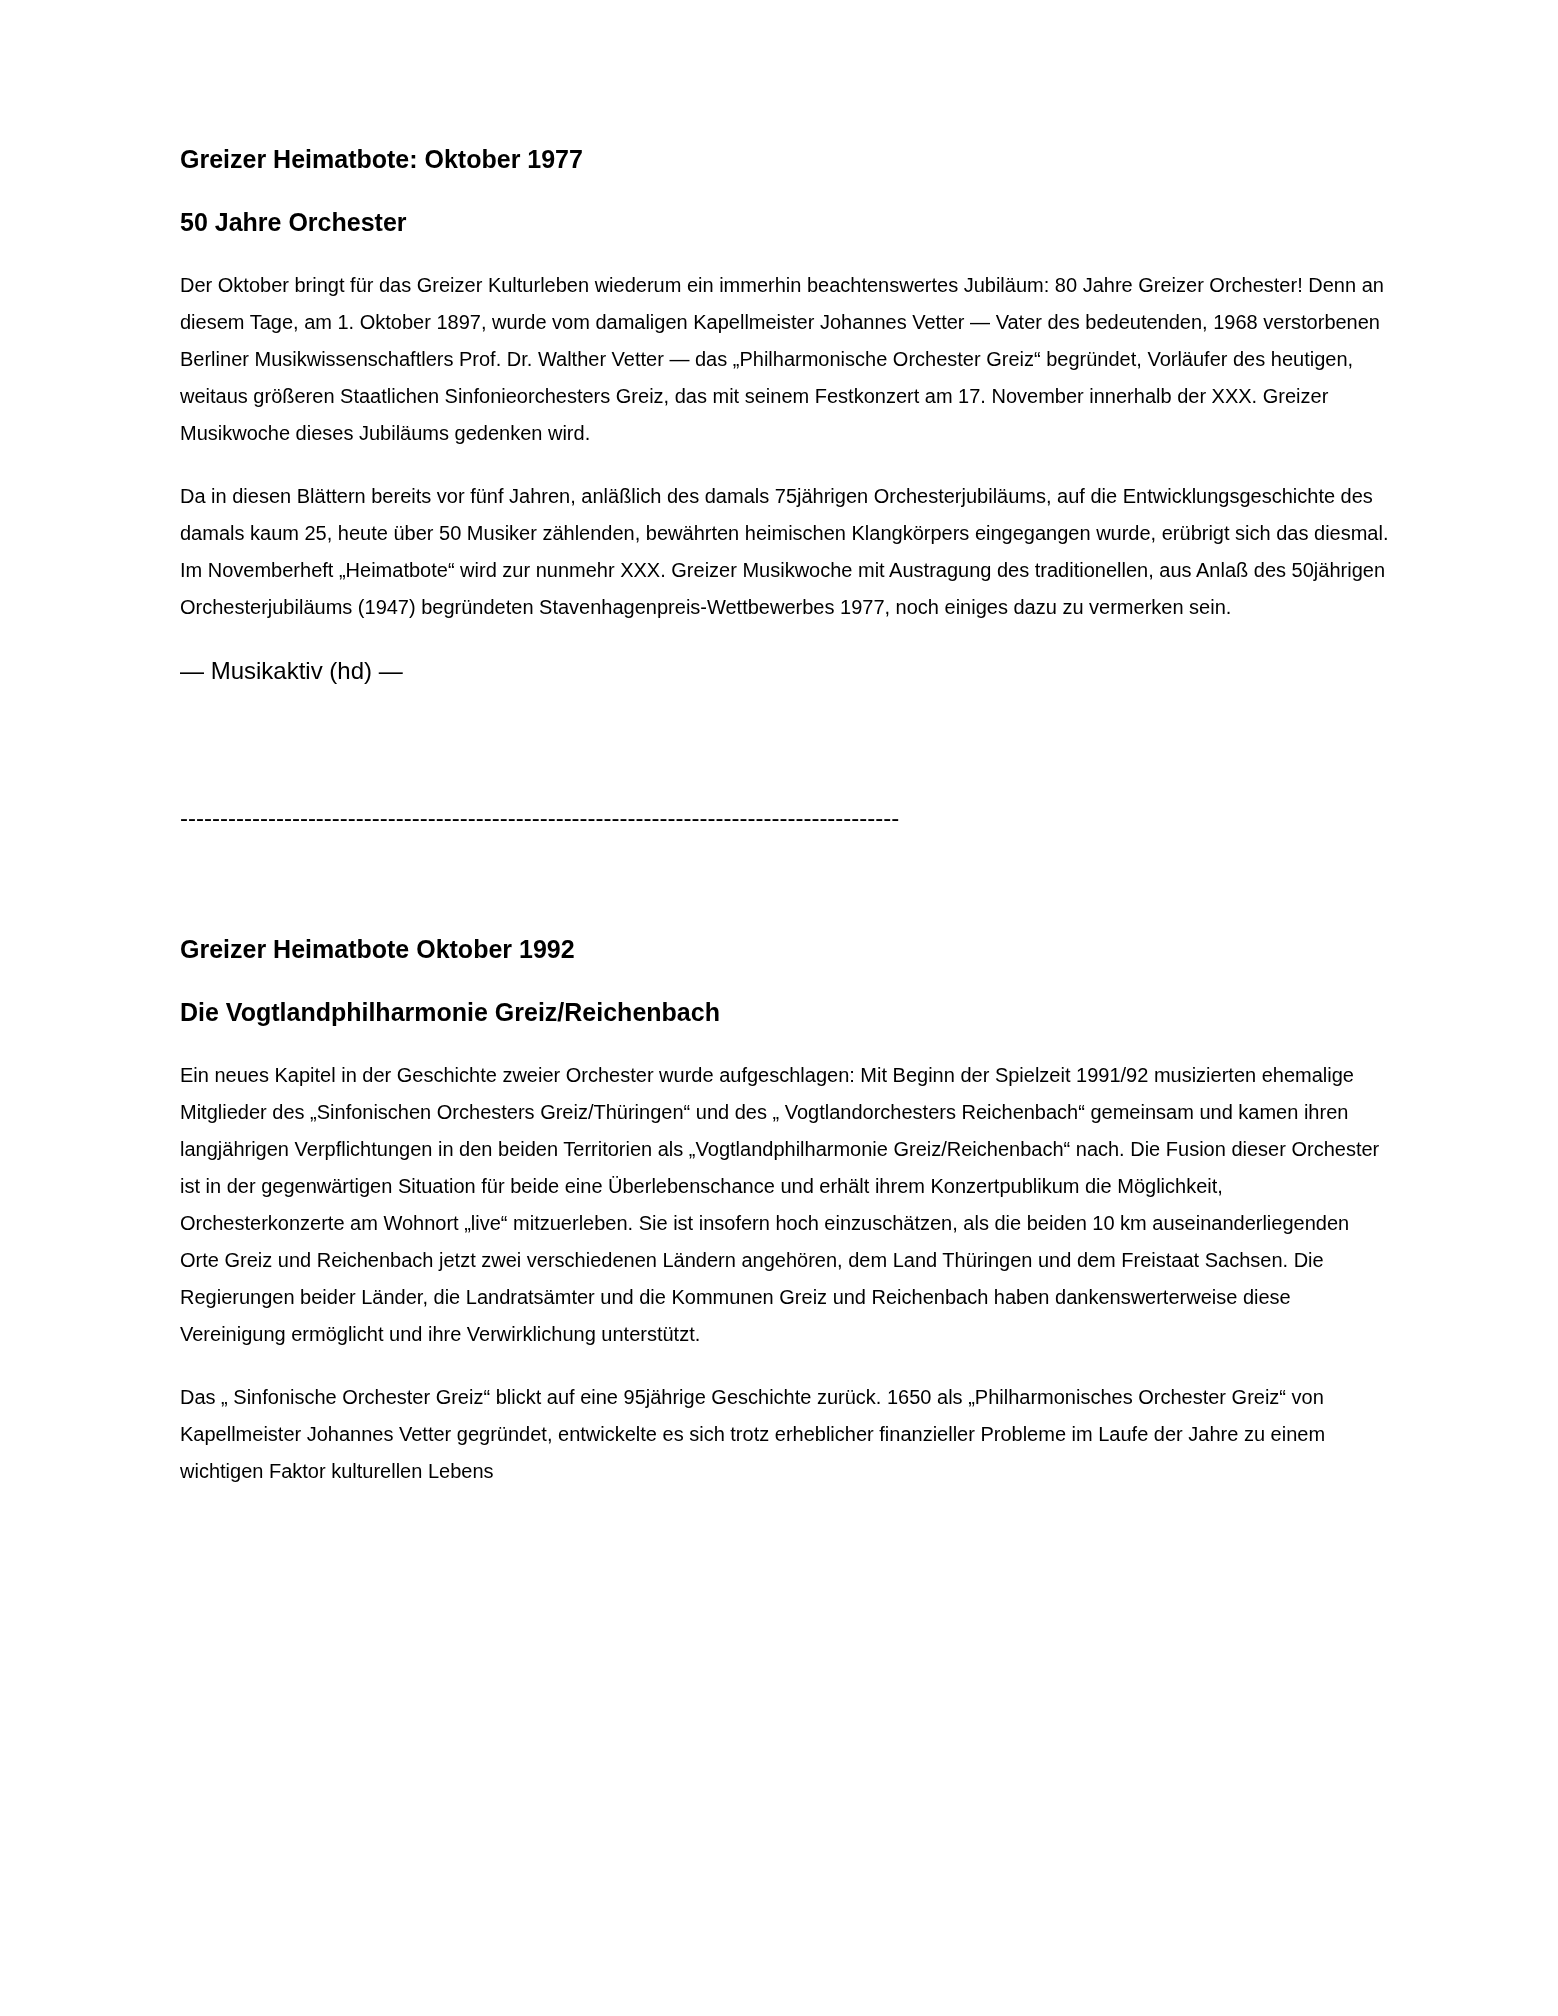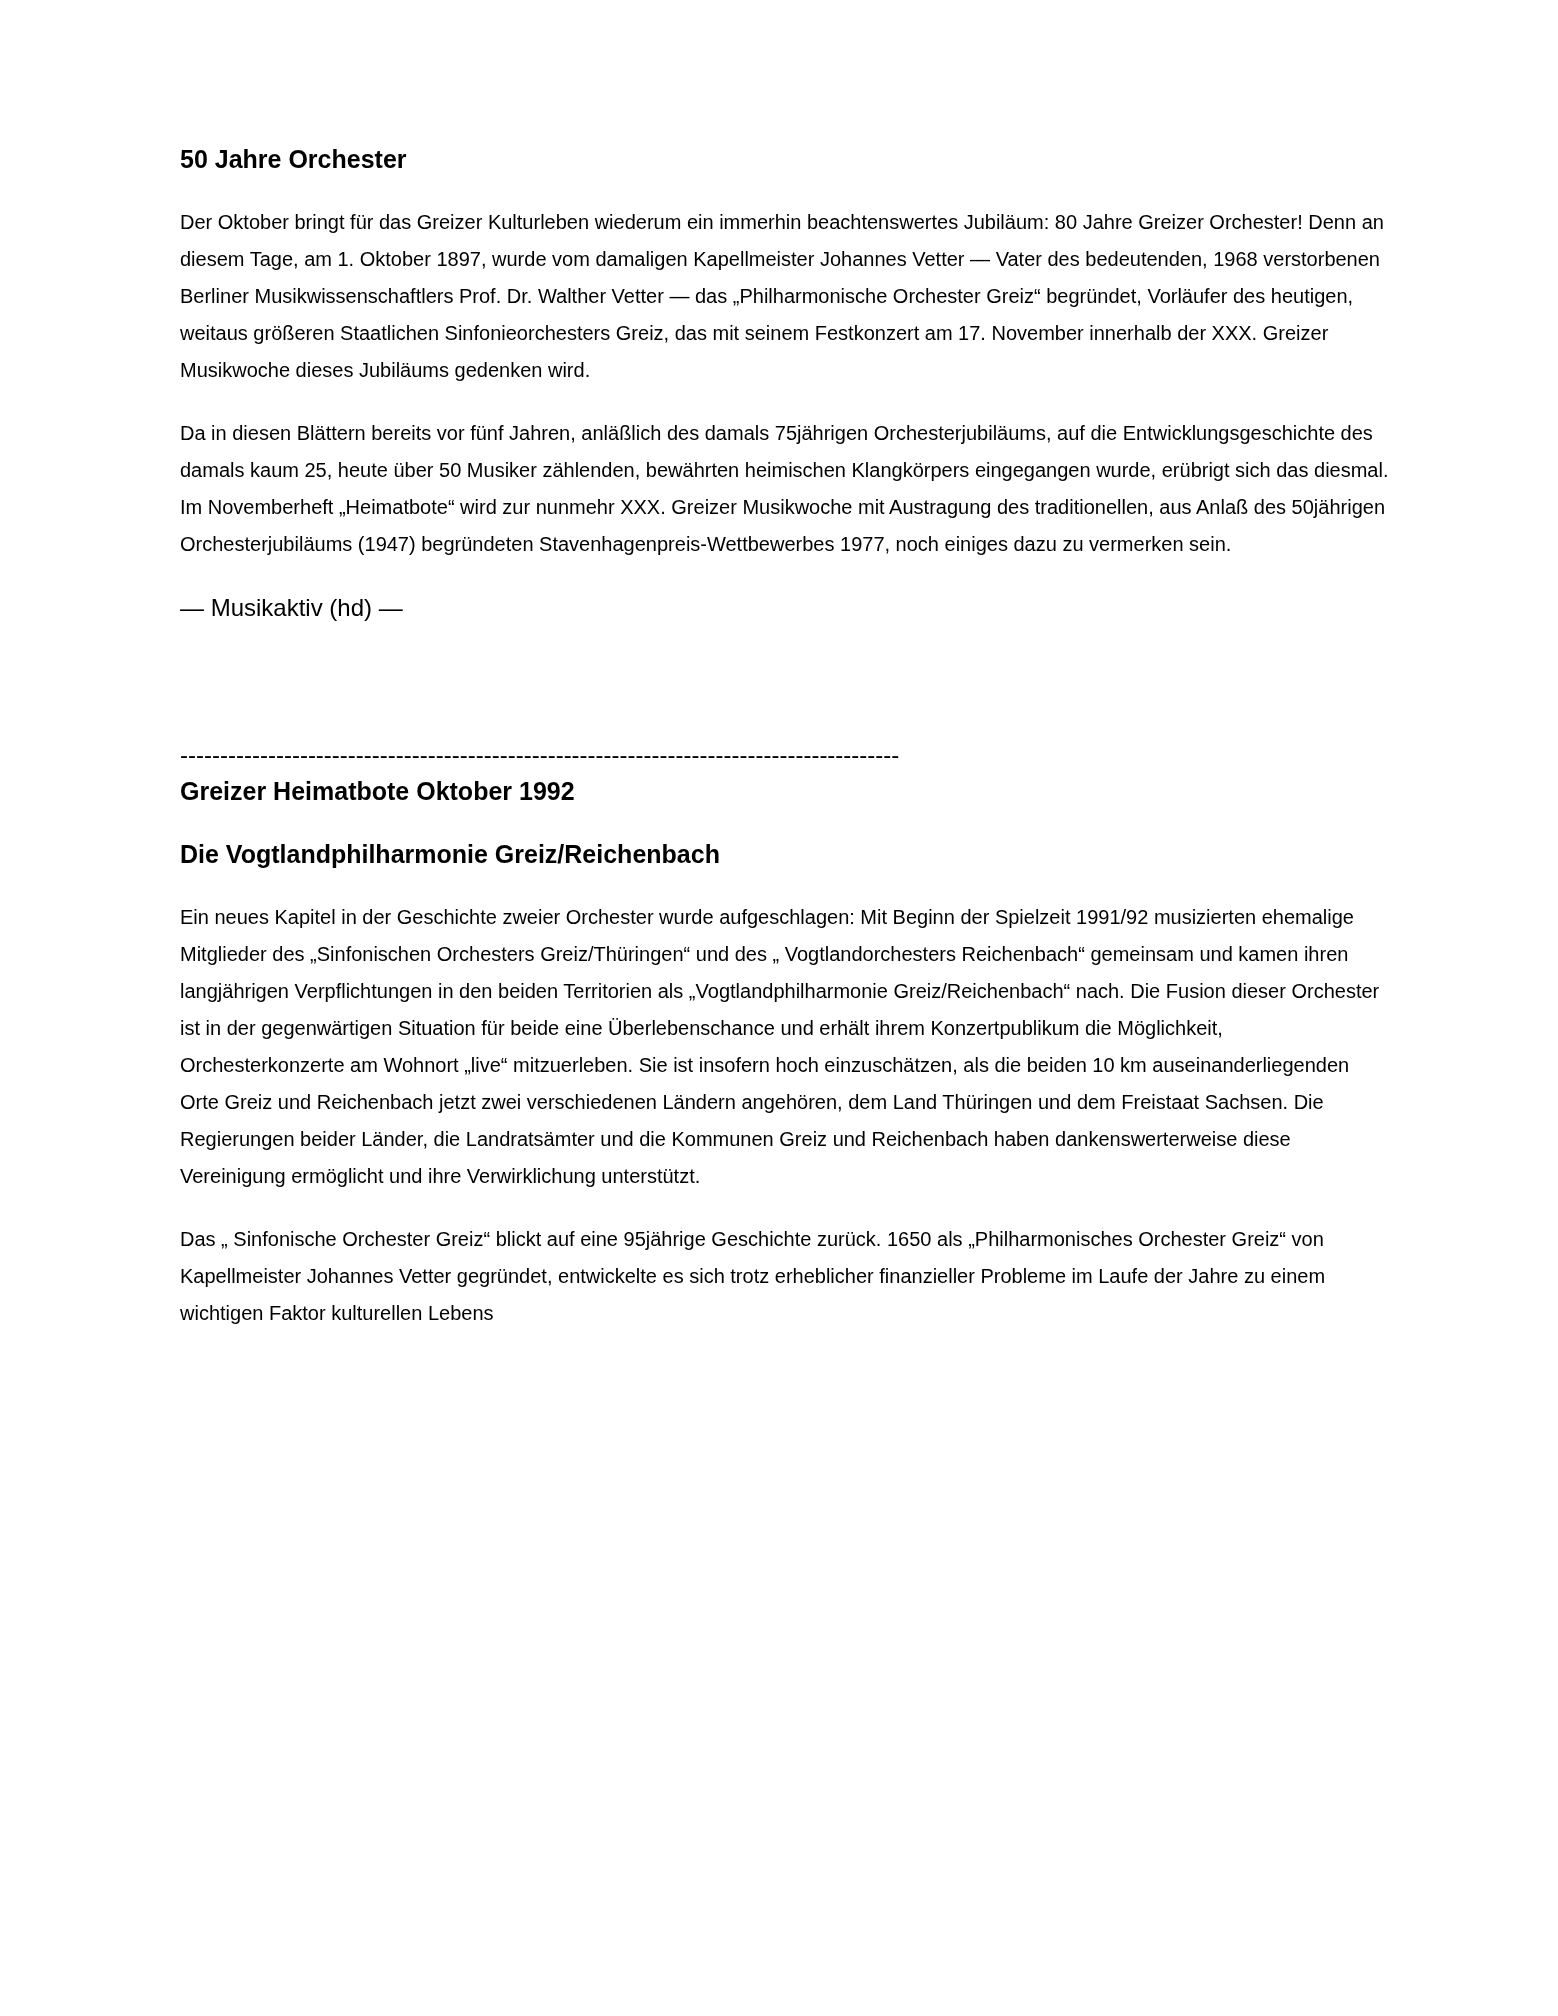--- a/index.html
+++ b/index.html
@@ -46,27 +46,29 @@
     margin: 0;
   }
   .separator {
     font-size: 24px;
     line-height: 37px;
     margin: 110px 0 0 0;
     white-space: nowrap;
     letter-spacing: 0px;
   }
   .title-second {
+    margin-top: 95px;
   }
 </style>
 </head>
 <body>
 
 <div class="page">
 
+  <h1 class="doc-title">Greizer Heimatbote: Oktober 1977</h1>
 
   <h2 class="doc-heading">50 Jahre Orchester</h2>
 
   <p class="doc-paragraph">Der Oktober bringt für das Greizer Kulturleben wiederum ein immerhin beachtenswertes Jubiläum: 80 Jahre Greizer Orchester! Denn an diesem Tage, am 1. Oktober 1897, wurde vom damaligen Kapellmeister Johannes Vetter — Vater des bedeutenden, 1968 verstorbenen Berliner Musikwissenschaftlers Prof. Dr. Walther Vetter — das „Philharmonische Orchester Greiz“ begründet, Vorläufer des heutigen, weitaus größeren Staatlichen Sinfonieorchesters Greiz, das mit seinem Festkonzert am 17. November innerhalb der XXX. Greizer Musikwoche dieses Jubiläums gedenken wird.</p>
 
   <p class="doc-paragraph">Da in diesen Blättern bereits vor fünf Jahren, anläßlich des damals 75jährigen Orchesterjubiläums, auf die Entwicklungsgeschichte des damals kaum 25, heute über 50 Musiker zählenden, bewährten heimischen Klangkörpers eingegangen wurde, erübrigt sich das diesmal. Im Novemberheft „Heimatbote“ wird zur nunmehr XXX. Greizer Musikwoche mit Austragung des traditionellen, aus Anlaß des 50jährigen Orchesterjubiläums (1947) begründeten Stavenhagenpreis-Wettbewerbes 1977, noch einiges dazu zu vermerken sein.</p>
 
   <p class="doc-paragraph doc-signature">— Musikaktiv (hd) —</p>
 
   <div class="separator">------------------------------------------------------------------------------------------</div>

